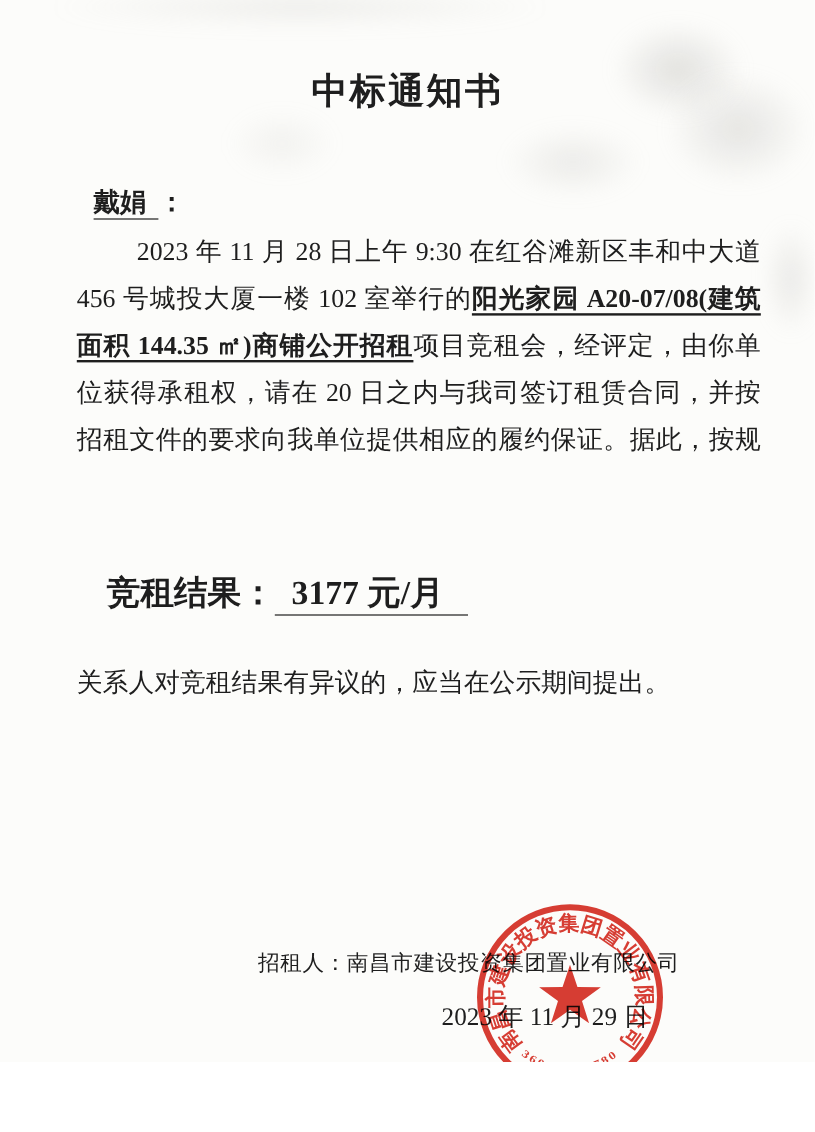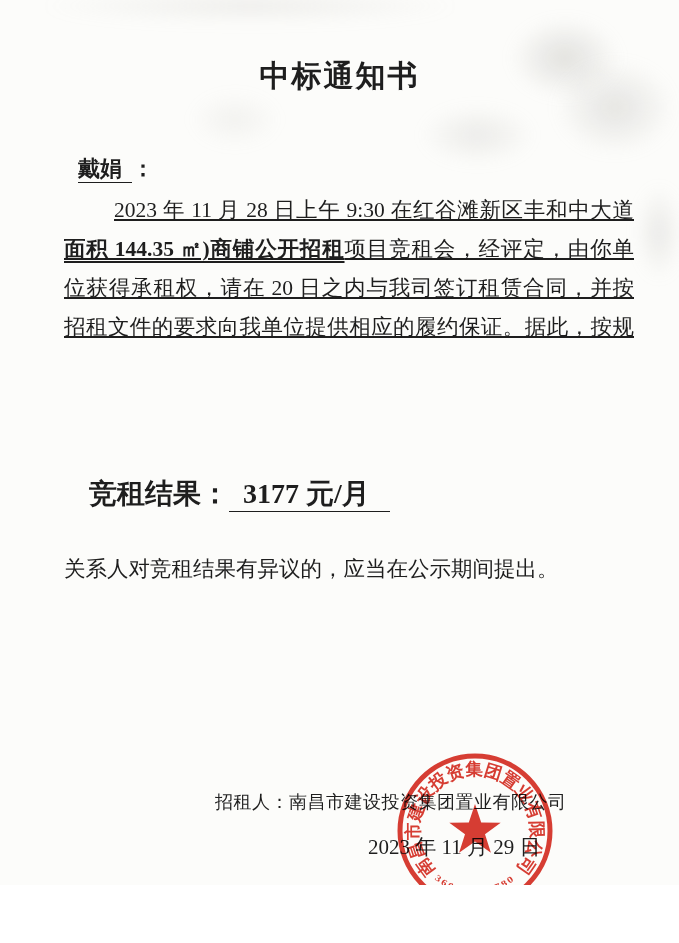--- a/index.html
+++ b/index.html
@@ -20,21 +20,21 @@
   .sm5{left:190px;top:92px;width:90px;height:55px;background:radial-gradient(closest-side,rgba(190,189,185,.16),rgba(190,189,185,0));}
   .sm6{left:40px;top:-12px;width:420px;height:36px;border-radius:40%;background:radial-gradient(closest-side,rgba(185,184,180,.20),rgba(185,184,180,0));}
 
   .title{
     position:absolute;left:0;right:0;top:56px;margin:0;
     text-align:center;font-size:30px;font-weight:600;letter-spacing:2px;
   }
   .recipient{position:absolute;left:78px;top:154px;font-size:22px;font-weight:700;}
   .recipient .name{border-bottom:1.8px solid #1e1e1e;padding:0 10px 1px 0;}
 
-  .bodyblock{position:absolute;left:64px;top:191px;width:570px;font-size:21.5px;line-height:39px;text-decoration:underline;}
+  .bodyblock{position:absolute;left:64px;top:191px;width:570px;font-size:21.5px;line-height:39px;}
   .noticeblock{position:absolute;left:64px;top:550px;width:570px;font-size:21.5px;line-height:38.5px;}
   .just{text-align:justify;text-align-last:justify;}
   .ind{text-indent:50px;}
   .hl{font-weight:700;text-decoration:underline;text-decoration-thickness:1.6px;text-underline-offset:5px;}
 
   .result{position:absolute;left:89px;top:475px;font-size:28px;font-weight:700;}
   .result .rvalue{border-bottom:1.8px solid #1e1e1e;padding:0 20px 2px 14px;}
 
   .lessor{position:absolute;left:215px;top:790px;font-size:18px;letter-spacing:.5px;white-space:nowrap;font-family:Liberation Serif, serif;}
   .sigdate{position:absolute;left:368px;top:833px;width:158px;text-align:center;font-size:21px;white-space:nowrap;}
@@ -56,20 +56,21 @@
   <div class="sm sm4"></div>
   <div class="sm sm5"></div>
   <div class="sm sm6"></div>
 
   <h1 class="title">中标通知书</h1>
 
   <div class="recipient"><span class="name">戴娟</span><span>：</span></div>
 
   <div class="bodyblock">
     <div class="just ind"><span>2023 年 11 月 28 日上午 9:30 在红谷滩新区丰和中大道</span></div>
+    <div class="just"><span>456 号城投大厦一楼 102 室举行的</span><span class="hl">阳光家园 A20-07/08(建筑</span></div>
     <div class="just"><span class="hl">面积 144.35 ㎡)商铺公开招租</span><span>项目竞租会，经评定，由你单</span></div>
     <div class="just"><span>位获得承租权，请在 20 日之内与我司签订租赁合同，并按</span></div>
     <div class="just"><span>招租文件的要求向我单位提供相应的履约保证。据此，按规</span></div>
   </div>
 
   <div class="result"><span class="rlabel">竞租结果：</span><span class="rvalue">3177 元/月</span></div>
 
   <div class="noticeblock">
     <div><span>关系人对竞租结果有异议的，应当在公示期间提出。</span></div>
   </div>

